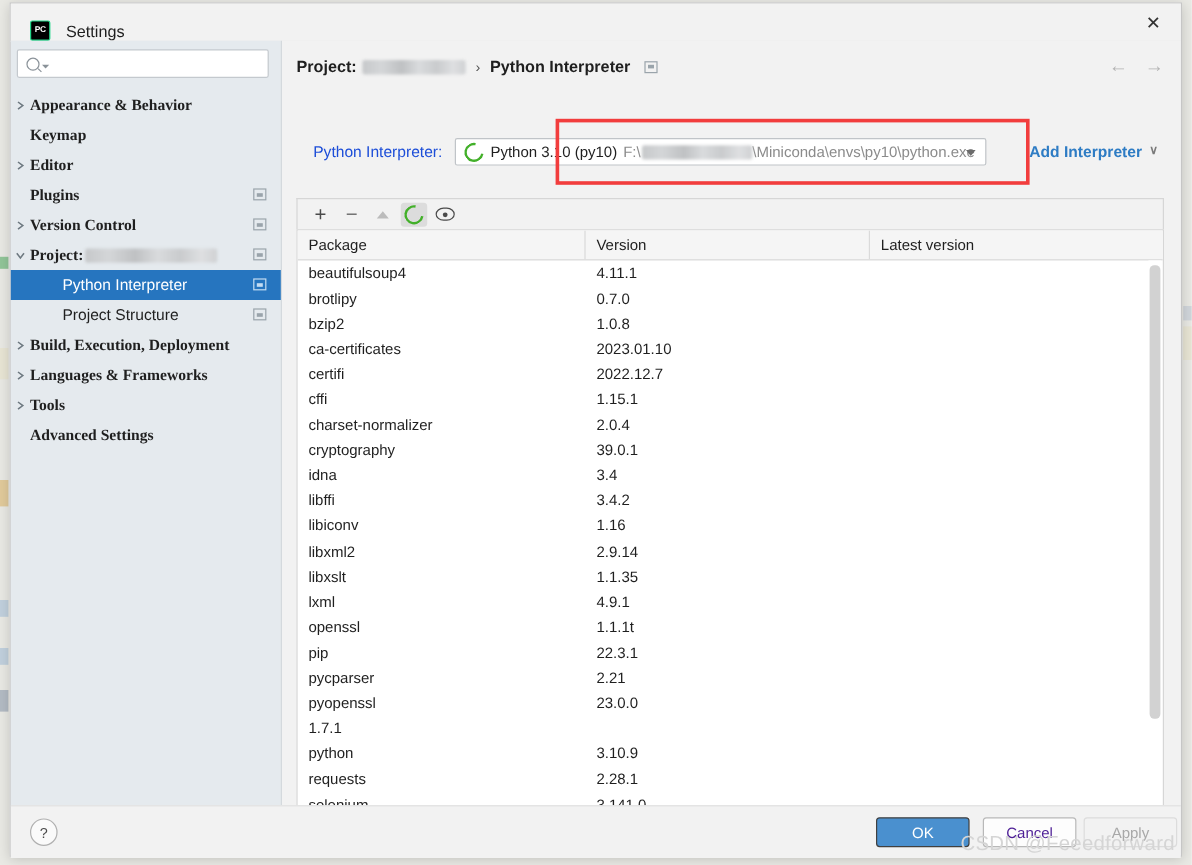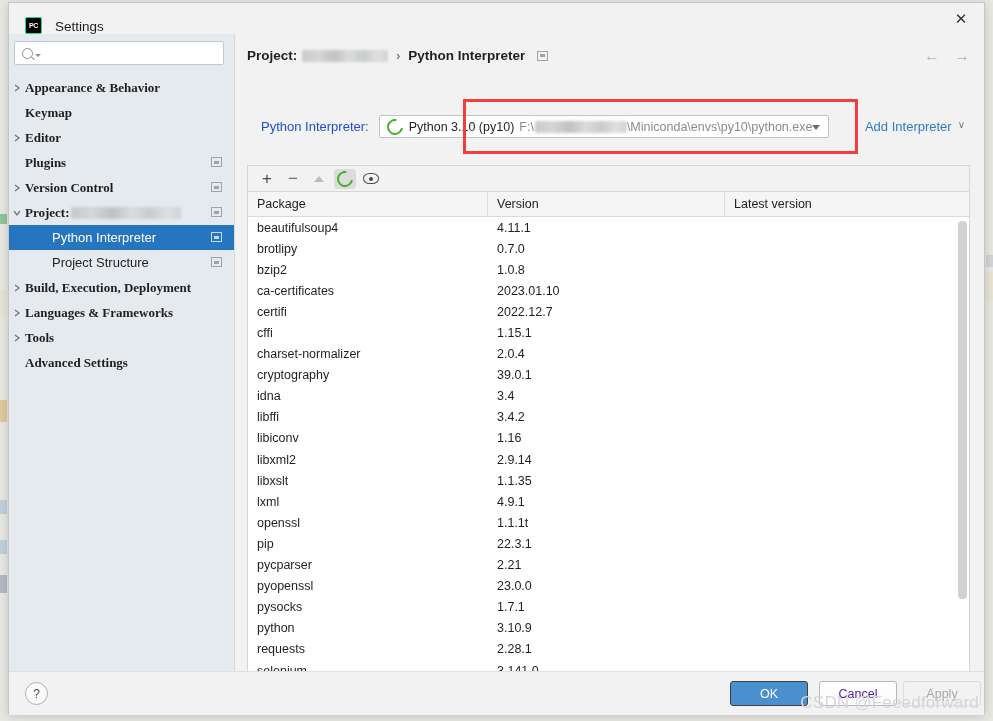--- a/index.html
+++ b/index.html
@@ -178,21 +178,21 @@
     white-space: nowrap; display: flex; align-items: center;
   }
   #combo-caret {
     position: absolute; right: 8px; top: 9px;
     width: 0; height: 0;
     border-left: 4.5px solid transparent; border-right: 4.5px solid transparent;
     border-top: 5px solid #6b6b6b;
   }
   #add-interp {
     margin-left: 36px; font-size: 13px; color: #2e7cc4;
-    white-space: nowrap; cursor: default; display: flex; align-items: flex-start;
+    white-space: nowrap; cursor: default; display: flex; align-items: flex-start; font-weight: bold;
   }
   #add-interp .chev { margin-left: 6px; font-size: 10px; color: #7a7a7a; }
 
   
   #red-box {
     position: absolute; left: 228px; top: 65px;
     width: 395px; height: 55px;
     border: 3px solid #f23d3d;
     box-sizing: border-box;
     pointer-events: none;
@@ -584,21 +584,20 @@
               <div class="pcell c1">pycparser</div>
               <div class="pcell c2">2.21</div>
               <div class="pcell c3"></div>
             </div>
             <div class="prow">
               <div class="pcell c1">pyopenssl</div>
               <div class="pcell c2">23.0.0</div>
               <div class="pcell c3"></div>
             </div>
             <div class="prow">
-              <div class="pcell c1">pysocks</div>
               <div class="pcell c2">1.7.1</div>
               <div class="pcell c3"></div>
             </div>
             <div class="prow">
               <div class="pcell c1">python</div>
               <div class="pcell c2">3.10.9</div>
               <div class="pcell c3"></div>
             </div>
             <div class="prow">
               <div class="pcell c1">requests</div>

